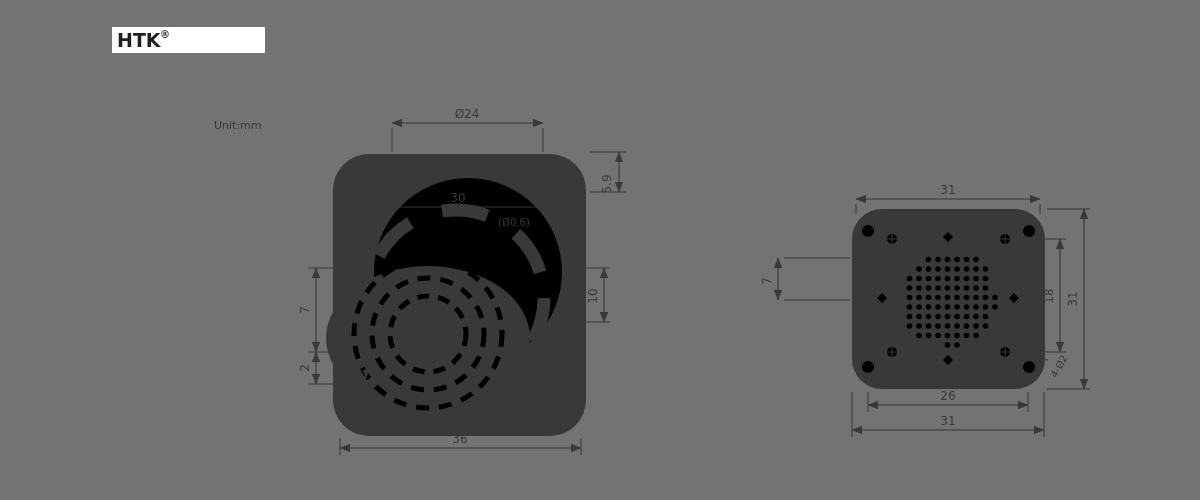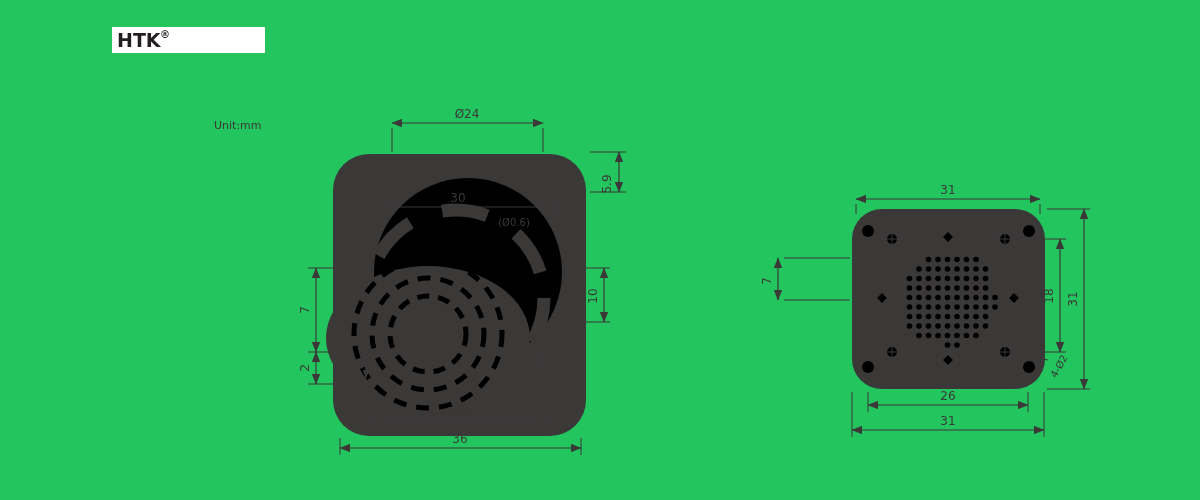--- a/index.html
+++ b/index.html
@@ -1,16 +1,16 @@
 <!DOCTYPE html>
 <html><head>
 <meta charset="utf-8">
 <style>
   html,body{margin:0;padding:0;background:#000;width:1200px;height:500px;overflow:hidden}
-  .stage{position:relative;width:1200px;height:500px;background:#22c55e}
+  .stage{position:relative;width:1200px;height:500px;background:#737373}
   svg{position:absolute;left:0;top:0}
   svg text{font-family:"DejaVu Sans",sans-serif;fill:#3b3838}
   .dim{stroke:#3b3838;stroke-width:1.2;fill:none}
   .ext{stroke:#3b3838;stroke-width:1;fill:none}
   .ink{fill:#3b3838}
   .hole{fill:#000}
   .dimtxt{font-size:12px;text-anchor:middle}
   .smalltxt{font-size:10px;text-anchor:middle}
   .logo-chip{fill:#fff}
   .logo-txt{font-size:19px;font-weight:bold;fill:#241f1f}

